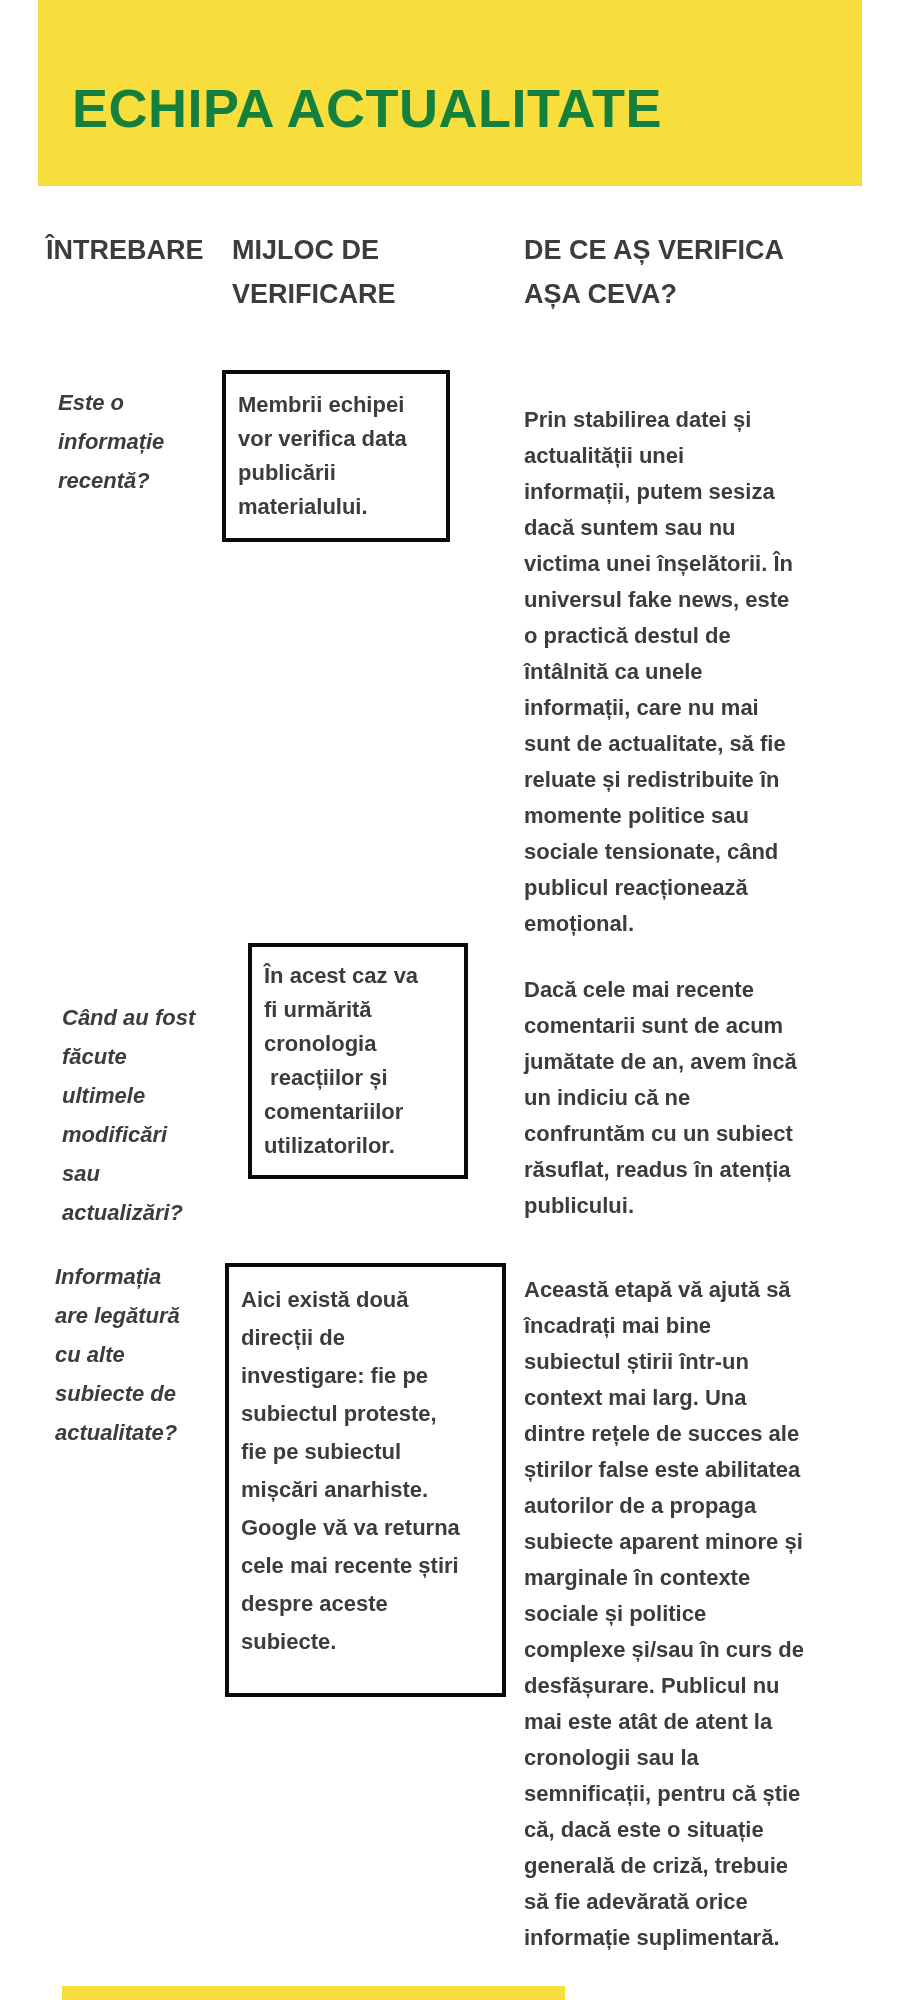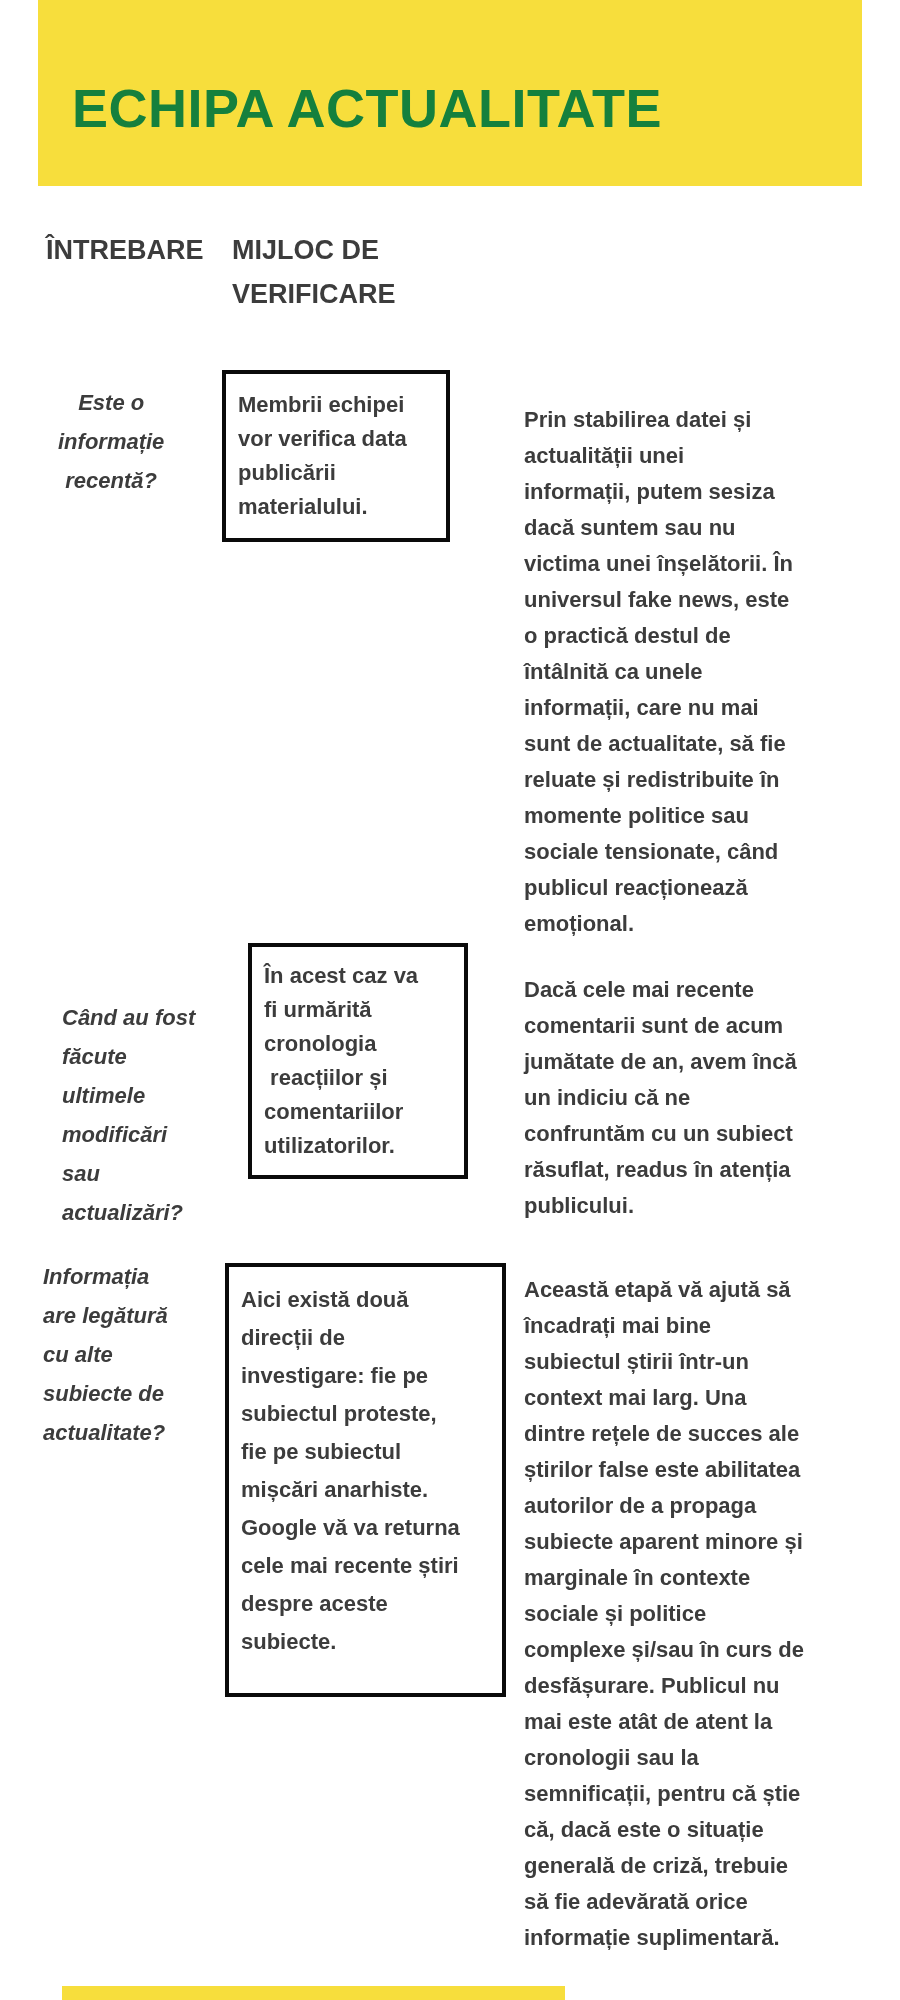--- a/index.html
+++ b/index.html
@@ -47,23 +47,23 @@
   
   .question {
     position: absolute;
     font-style: italic;
     font-weight: 700;
     font-size: 22px;
     line-height: 39px;
     color: #3C3C3C;
     white-space: pre;
   }
-  .r1 .question { left: 58px; top: 383px; text-align: center; }
+  .r1 .question { left: 58px; top: 383px; }
   .r2 .question { left: 62px; top: 956px; margin-top: 42px; }
-  .r3 .question { left: 43px; top: 1257px; font-style: italic; }
+  .r3 .question { left: 55px; top: 1257px; font-style: italic; }
 
   .method-box {
     position: absolute;
     box-sizing: border-box;
     border: 4px solid #0A0A0A;
     background: #ffffff;
     font-weight: 700;
     font-size: 22px;
     line-height: 34px;
     color: #3C3C3C;
@@ -100,20 +100,22 @@
 
 <div class="page">
 
   <header class="banner">
     <h1 class="title">ECHIPA ACTUALITATE</h1>
   </header>
 
   <div class="col-h col-h1">ÎNTREBARE</div>
   <div class="col-h col-h2">MIJLOC DE
 VERIFICARE</div>
+  <div class="col-h col-h3">DE CE AȘ VERIFICA
+AȘA CEVA?</div>
 
   <section class="row r1">
     <div class="question">Este o
 informație
 recentă?</div>
     <div class="method-box">Membrii echipei
 vor verifica data
 publicării
 materialului.</div>
     <div class="why">Prin stabilirea datei și

